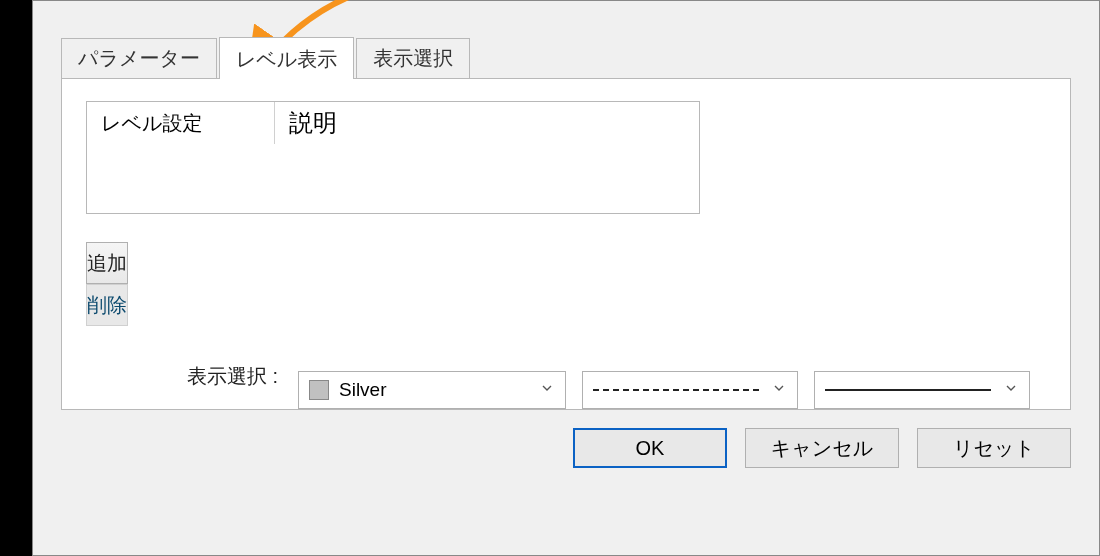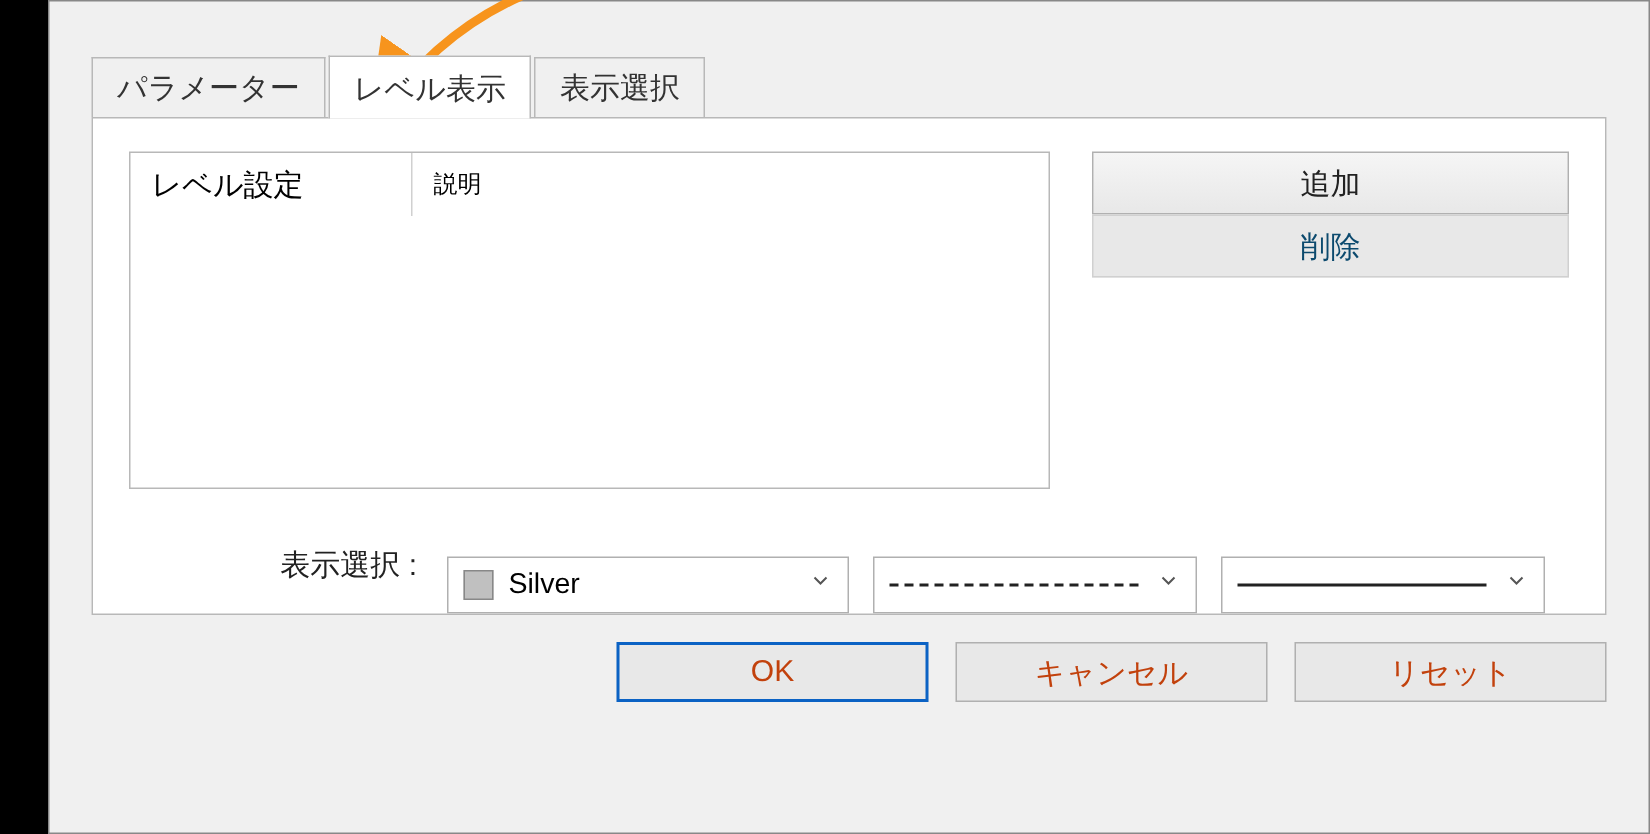--- a/index.html
+++ b/index.html
@@ -76,20 +76,21 @@
       height: 332px;
       position: relative;
       z-index: 2;
       padding: 22px 24px 18px 24px;
     }
     .panel-row {
       display: flex;
       gap: 28px;
       align-items: flex-start;
       height: 225px;
+      flex-direction: column;
     }
     .level-table {
       width: 614px;
       height: 225px;
       border: 1px solid #b8b8b8;
     }
     .level-table .header {
       display: flex;
       height: 42px;
       align-items: center;
@@ -98,21 +99,21 @@
       width: 188px;
       padding-left: 14px;
       border-right: 1px solid #d0d0d0;
       font-size: 20px;
       height: 100%;
       display:flex; align-items:center;
     }
     .level-table .col2 {
       flex: 1;
       padding-left: 14px;
-      font-size: 16px;
+      font-size: 24px;
       height: 100%;
       display:flex; align-items:center;
     }
     .side-buttons {
       flex: 1;
       display: flex;
       flex-direction: column;
     }
     .btn {
       height: 42px;
@@ -170,27 +171,27 @@
       border-top: 2px solid #222;
       margin-right: 12px;
     }
     .footer {
       display:flex;
       justify-content:flex-end;
       gap: 18px;
       padding: 18px 28px 0 0;
     }
     .fbtn {
-      width: 208px;
+      width: 154px;
       height: 40px;
       border: 1px solid #b0b0b0;
       background: #e8e8e8;
       display:flex; align-items:center; justify-content:center;
       font-size: 20px;
-      color:#c2410c;
+      color:#000000;
     }
     .fbtn.primary {
       border: 2px solid #0b62c4;
     }
     .chev-svg { width:16px; height:16px; }
   </style>
 </head>
 <body>
 
 <div class="dialog">

